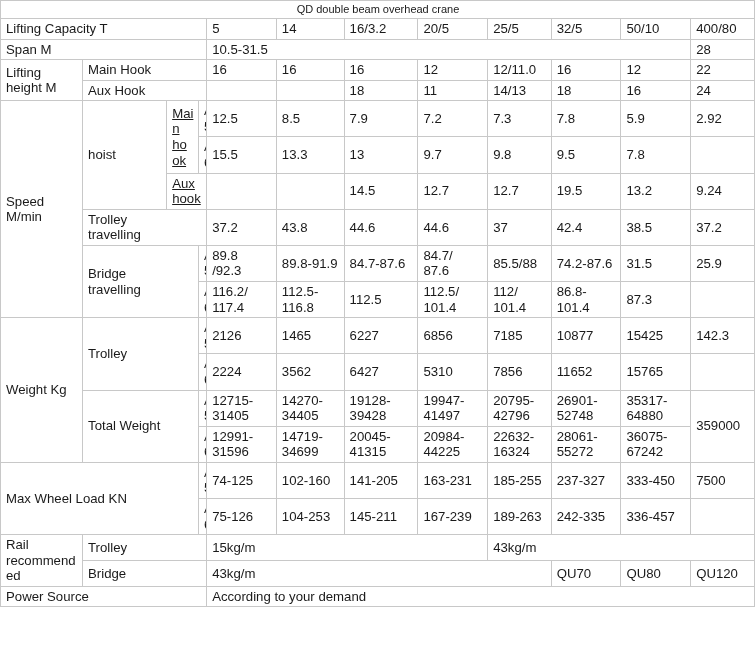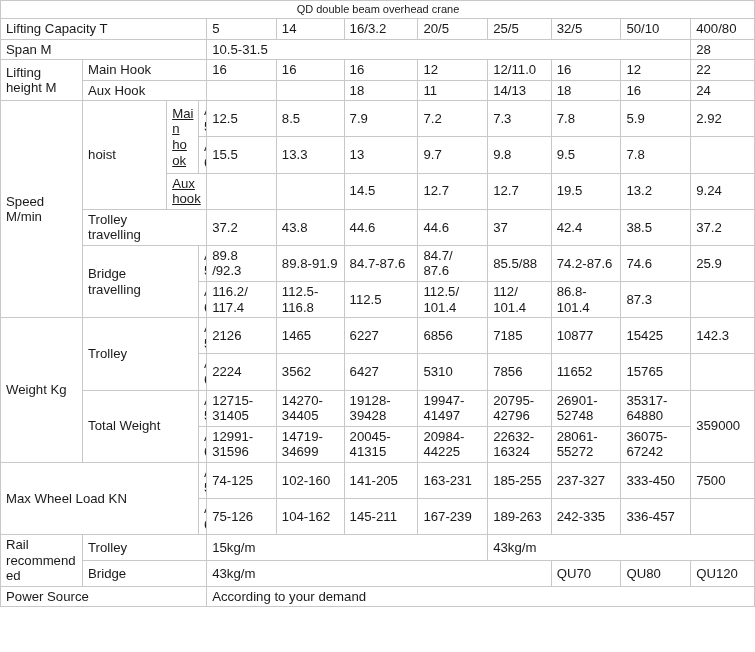--- a/index.html
+++ b/index.html
@@ -178,21 +178,21 @@
 travelling</td>
     <td class="tiny">A5</td>
     <td class="two-line">89.8
 /92.3</td>
     <td>89.8-91.9</td>
     <td>84.7-87.6</td>
     <td class="two-line">84.7/
 87.6</td>
     <td>85.5/88</td>
     <td>74.2-87.6</td>
-    <td>74.6</td>
+    <td>31.5</td>
     <td>25.9</td>
   </tr>
 
   <tr>
     <td class="tiny">A6</td>
     <td class="two-line">116.2/
 117.4</td>
     <td class="two-line">112.5-
 116.8</td>
     <td>112.5</td>
@@ -279,21 +279,21 @@
     <td>163-231</td>
     <td>185-255</td>
     <td>237-327</td>
     <td>333-450</td>
     <td>7500</td>
   </tr>
 
   <tr>
     <td class="tiny">A6</td>
     <td>75-126</td>
-    <td>104-162</td>
+    <td>104-253</td>
     <td>145-211</td>
     <td>167-239</td>
     <td>189-263</td>
     <td>242-335</td>
     <td>336-457</td>
     <td></td>
   </tr>
 
   <tr>
     <td rowspan="2" class="lbl">Rail

